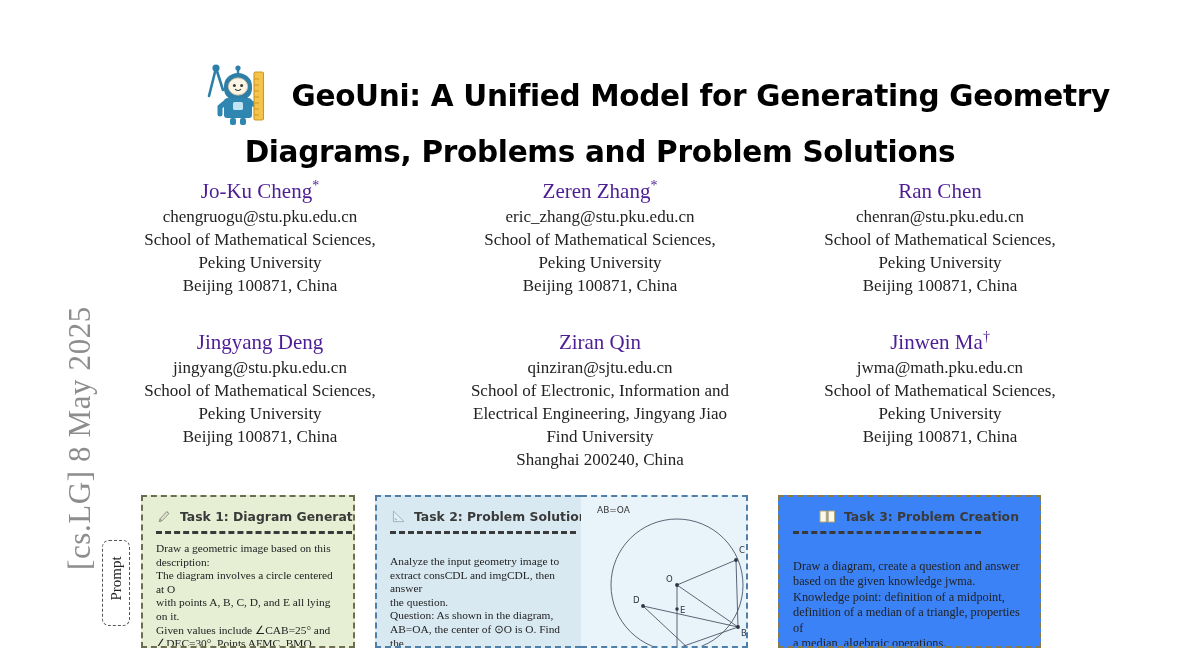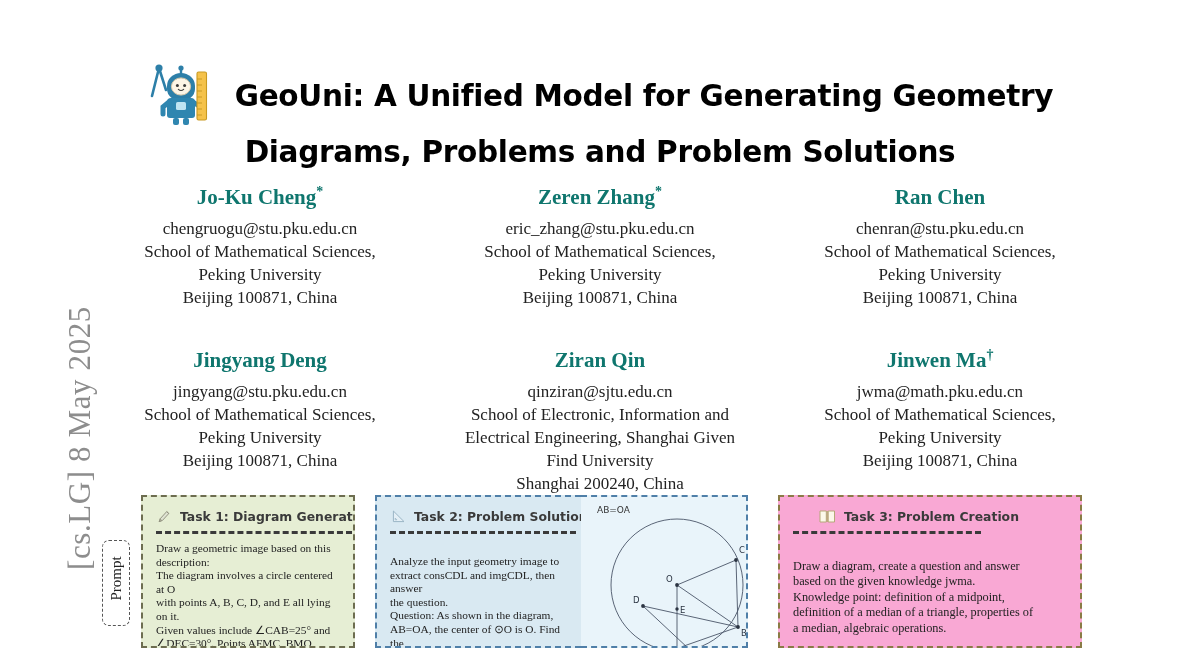--- a/index.html
+++ b/index.html
@@ -52,21 +52,21 @@
   #title-block {
     position: absolute;
     left: 0;
     top: 62px;
     width: 1020px;
     text-align: center;
   }
   #title-row {
     display: flex;
     align-items: center;
-    justify-content: center;
+    justify-content: flex-end;
     gap: 20px;
   }
   #title-text {
     font-family: "DejaVu Sans", sans-serif;
     font-weight: bold;
     font-size: 29.5px;
     line-height: 40px;
     color: #000;
     letter-spacing: -0.3px;
   }
@@ -102,23 +102,22 @@
   .author-row.second { margin-top: 26px; }
   .author-cell {
     flex: 1 1 0;
     text-align: center;
     padding: 0 14px;
     box-sizing: border-box;
   }
   .author-name {
     font-family: "Liberation Serif", serif;
     font-size: 21px;
-    line-height: 40px;
-    color: #0f766e;
-    font-weight: bold;
+    line-height: 28px;
+    color: #4c1d95;
   }
   .author-name .sup {
     font-size: 14px;
     vertical-align: super;
   }
   .author-line {
     font-family: "Liberation Serif", serif;
     font-size: 17px;
     line-height: 23px;
     color: #222;
@@ -182,22 +181,22 @@
   #panel-diagram {
     left: 491px;
     width: 167px;
     background: #e9f4fa;
     border: 2px dashed #4f7fa8;
     border-left: none;
     padding: 0;
   }
   #panel-task3 {
     left: 688px;
-    width: 304px;
-    background: #f9a8d4;
+    width: 263px;
+    background: #3b82f6;
     border: 2px dashed #8a7b45;
   }
 
   .panel-head {
     display: flex;
     align-items: center;
     gap: 7px;
     height: 22px;
   }
   .panel-title {
@@ -330,21 +329,21 @@
         <div class="author-name"><span>Jingyang Deng</span><span class="sup"></span></div>
         <div class="author-line">jingyang@stu.pku.edu.cn</div>
         <div class="author-line">School of Mathematical Sciences,</div>
         <div class="author-line">Peking University</div>
         <div class="author-line">Beijing 100871, China</div>
       </div>
       <div class="author-cell">
         <div class="author-name"><span>Ziran Qin</span><span class="sup"></span></div>
         <div class="author-line">qinziran@sjtu.edu.cn</div>
         <div class="author-line">School of Electronic, Information and</div>
-        <div class="author-line">Electrical Engineering, Shanghai Given</div>
+        <div class="author-line">Electrical Engineering, Jingyang Jiao</div>
         <div class="author-line">Find University</div>
         <div class="author-line">Shanghai 200240, China</div>
       </div>
       <div class="author-cell">
         <div class="author-name"><span>Jinwen Ma</span><span class="sup">†</span></div>
         <div class="author-line">jwma@math.pku.edu.cn</div>
         <div class="author-line">School of Mathematical Sciences,</div>
         <div class="author-line">Peking University</div>
         <div class="author-line">Beijing 100871, China</div>
       </div>

